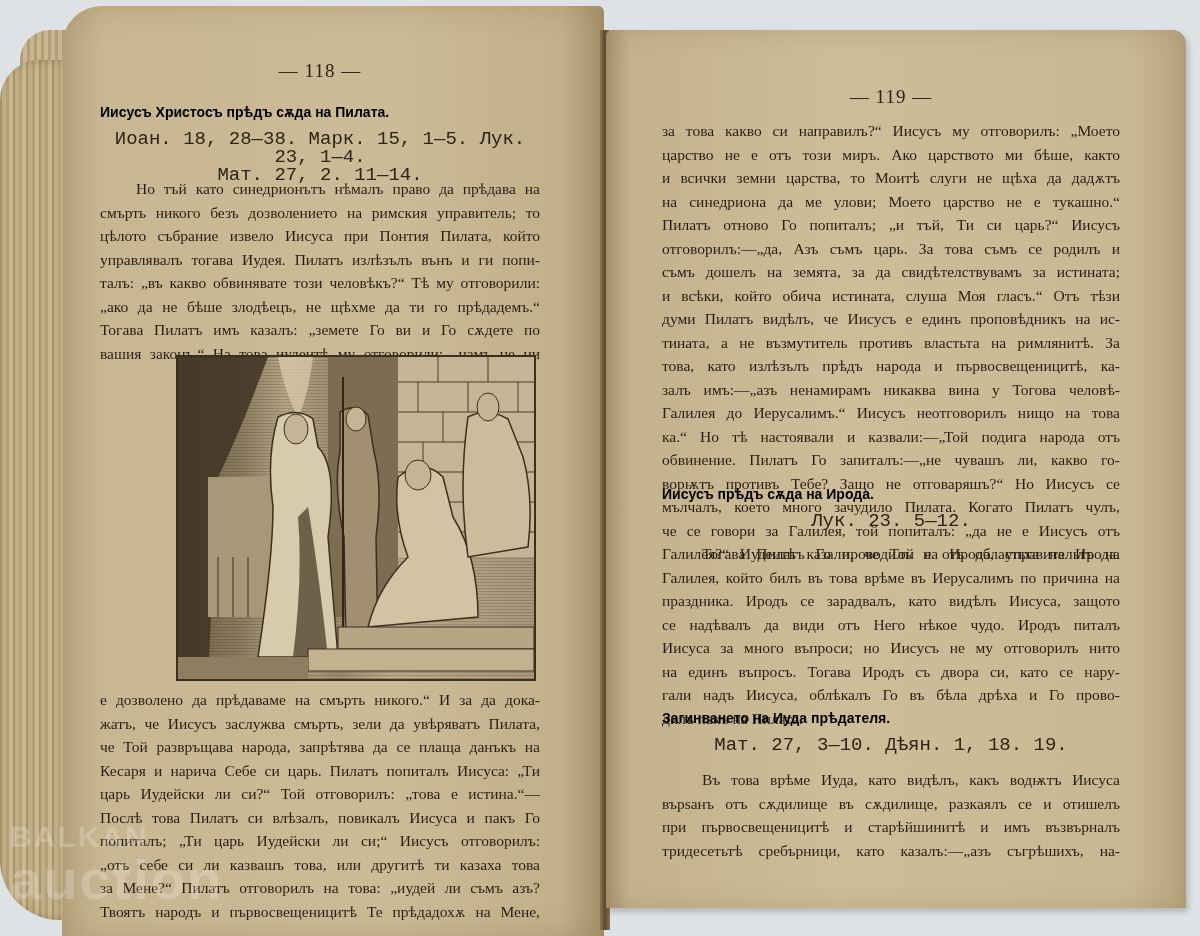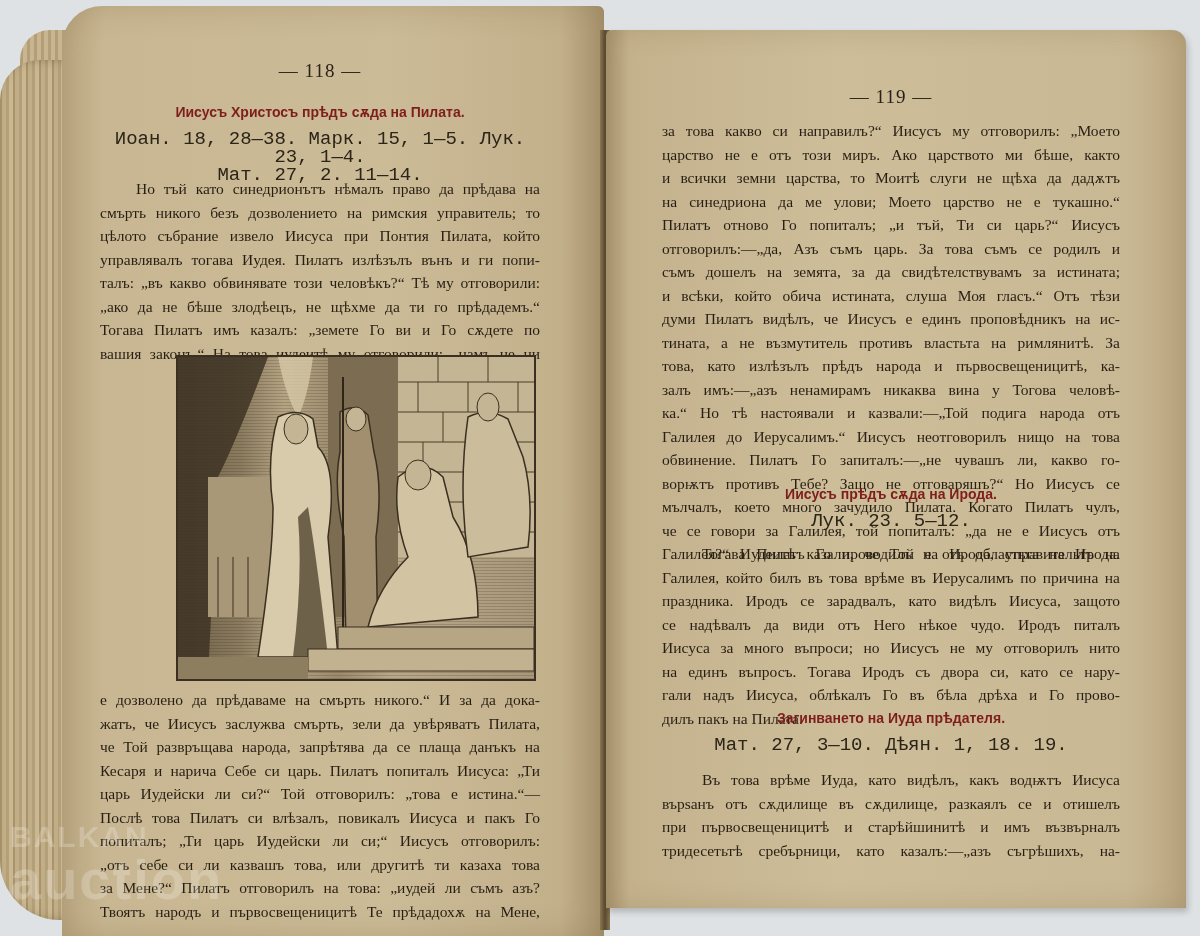--- a/index.html
+++ b/index.html
@@ -40,22 +40,22 @@
   }
   .gutter {
     position:absolute; left:600px; top:30px; width:10px; height:900px;
     background:linear-gradient(90deg,#8a7654,#5b4a30 50%,#8a7654);
   }
   .folio {
     text-align:center; font-family:"Liberation Serif", serif;
     font-size:19px; letter-spacing:1px; color:#2a2218;
   }
   .heading {
-    text-align:center; font-family:"Liberation Sans", sans-serif;
-    font-weight:bold; font-size:14px; color:#7f1d1d;
+    font-family:"Liberation Sans", sans-serif;
+    font-weight:bold; font-size:14px; color:#000000;
   }
   .ref {
     text-align:center; font-family:Liberation Mono, monospace;
     font-size:19px; color:#2b2418; line-height:18px;
   }
   .body-text {
     font-family:"Liberation Serif", serif; font-size:15.5px;
     line-height:23.5px; text-align:justify; color:#281f14;
   }
   .body-text .line { display:block; white-space:nowrap; text-align:justify; text-align-last:justify; }
@@ -184,22 +184,22 @@
     <span class="line">и всички земни царства, то Моитѣ слуги не щѣха да дадѫтъ</span>
     <span class="line">на синедриона да ме улови; Моето царство не е тукашно.“</span>
     <span class="line">Пилатъ отново Го попиталъ; „и тъй, Ти си царь?“ Иисусъ</span>
     <span class="line">отговорилъ:—„да, Азъ съмъ царь. За това съмъ се родилъ и</span>
     <span class="line">съмъ дошелъ на земята, за да свидѣтелствувамъ за истината;</span>
     <span class="line">и всѣки, който обича истината, слуша Моя гласъ.“ Отъ тѣзи</span>
     <span class="line">думи Пилатъ видѣлъ, че Иисусъ е единъ проповѣдникъ на ис-</span>
     <span class="line">тината, а не възмутитель противъ властьта на римлянитѣ. За</span>
     <span class="line">това, като излѣзълъ прѣдъ народа и първосвещеницитѣ, ка-</span>
     <span class="line">залъ имъ:—„азъ ненамирамъ никаква вина у Тогова человѣ-</span>
+    <span class="line">Галилея до Иерусалимъ.“ Иисусъ неотговорилъ нищо на това</span>
     <span class="line">ка.“ Но тѣ настоявали и казвали:—„Той подига народа отъ</span>
-    <span class="line">Галилея до Иерусалимъ.“ Иисусъ неотговорилъ нищо на това</span>
     <span class="line">обвинение. Пилатъ Го запиталъ:—„не чувашъ ли, какво го-</span>
     <span class="line">ворѭтъ противъ Тебе? Защо не отговаряшъ?“ Но Иисусъ се</span>
     <span class="line">мълчалъ, което много зачудило Пилата. Когато Пилатъ чулъ,</span>
     <span class="line">че се говори за Галилея, той попиталъ: „да не е Иисусъ отъ</span>
     <span class="line">Галилея?“ Иудеитѣ казали, че Той е отъ областьта на Ирода.</span>
   </div>
 
   <div class="rp heading" style="top:486px;">Иисусъ прѣдъ сѫда на Ирода.</div>
   <div class="rp ref" style="top:512px;">Лук. 23. 5—12.</div>
 

